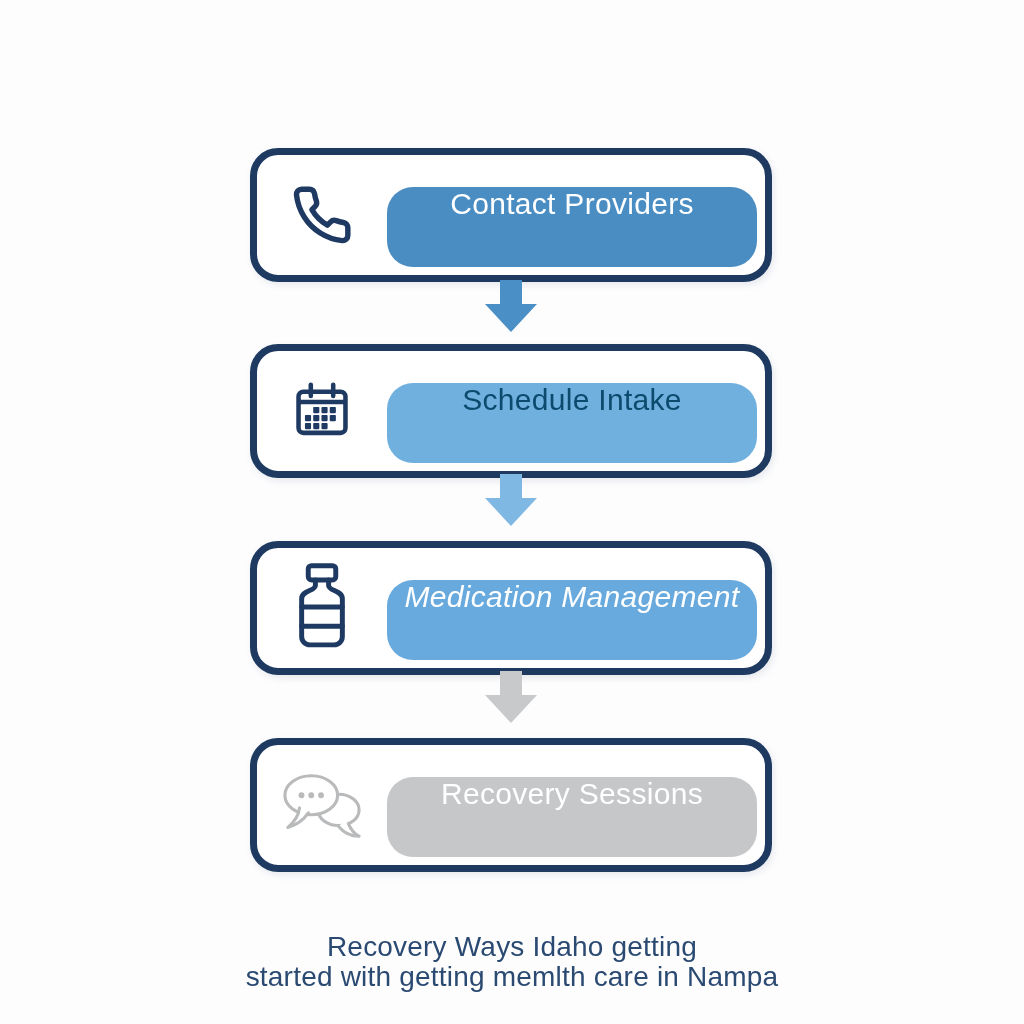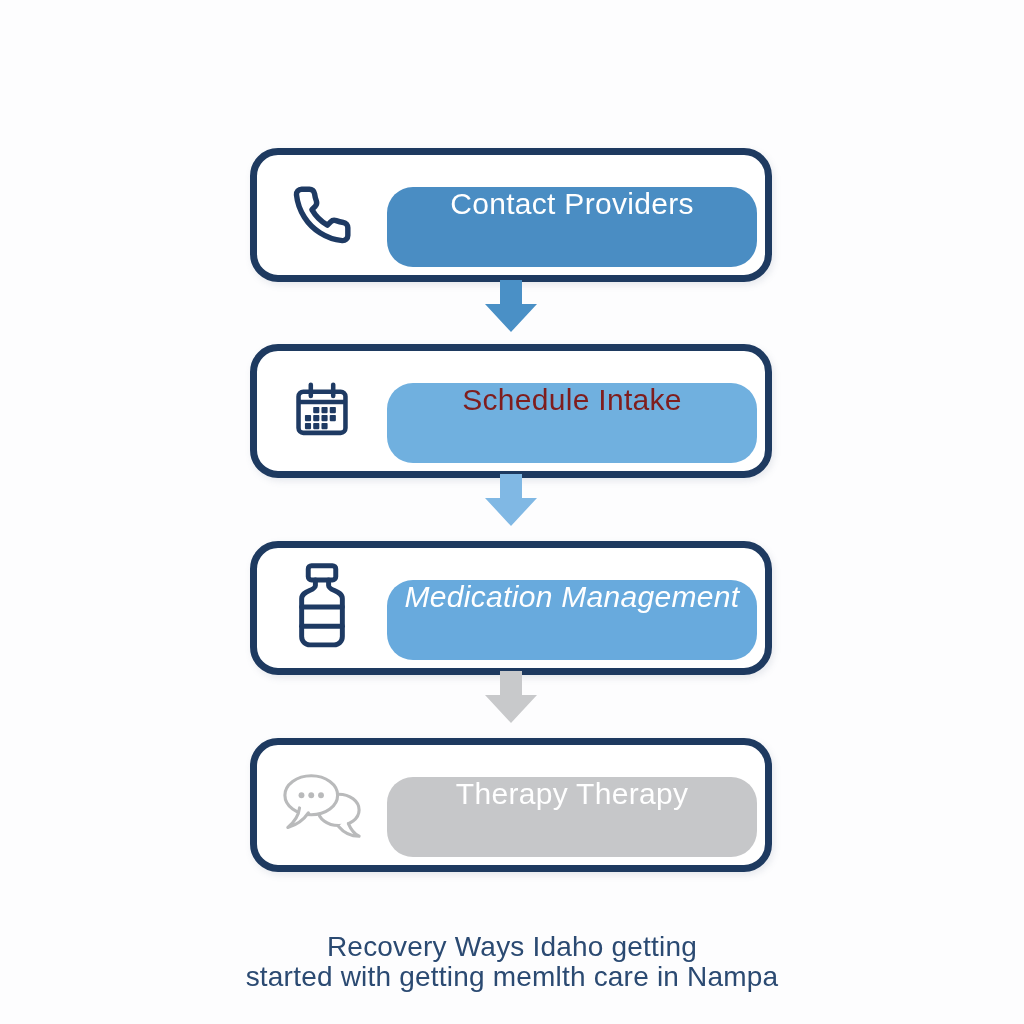--- a/index.html
+++ b/index.html
@@ -77,21 +77,21 @@
           <rect x="5.6" y="13.5" width="2.3" height="2.3" rx="0.3"></rect>
           <rect x="8.7" y="13.5" width="2.3" height="2.3" rx="0.3"></rect>
           <rect x="11.8" y="13.5" width="2.3" height="2.3" rx="0.3"></rect>
           <rect x="14.9" y="13.5" width="2.3" height="2.3" rx="0.3"></rect>
           <rect x="5.6" y="16.5" width="2.3" height="2.3" rx="0.3"></rect>
           <rect x="8.7" y="16.5" width="2.3" height="2.3" rx="0.3"></rect>
           <rect x="11.8" y="16.5" width="2.3" height="2.3" rx="0.3"></rect>
         </g>
       </svg>
     </div>
-    <div class="pill" style="background-color: rgb(112, 176, 223); color: #7f1d1d;">
+    <div class="pill" style="background-color: rgb(112, 176, 223); color: #0c4a6e;">
       <span>Schedule Intake</span>
     </div>
   </div>
 
   <svg class="arrow arrow-2" viewBox="0 0 56 54">
     <path d="M17 0 H39 V24 H54 L28 52 L2 24 H17 Z" fill="#80b8e4"></path>
   </svg>
 
   <div class="card card-3" style="border-color: rgb(30, 58, 96); font-style: italic;">
     <div class="icon-box">
@@ -125,21 +125,21 @@
           <path d="M22 45 C21 54 16 60 10 65 C20 62 27 56 31 50" fill="none"></path>
         </g>
         <g stroke="none" fill="#b9babb">
           <circle cx="24" cy="32" r="3"></circle>
           <circle cx="34" cy="32" r="3"></circle>
           <circle cx="44" cy="32" r="3"></circle>
         </g>
       </svg>
     </div>
     <div class="pill" style="background-color: rgb(198, 199, 201); color: rgb(255, 255, 255);">
-      <span>Therapy Therapy</span>
+      <span>Recovery Sessions</span>
     </div>
   </div>
 
   <div class="caption" style="color: rgb(43, 74, 114);">
     <div>Recovery Ways Idaho getting</div>
     <div>started with getting memlth care in Nampa</div>
   </div>
 
 </div>
 

